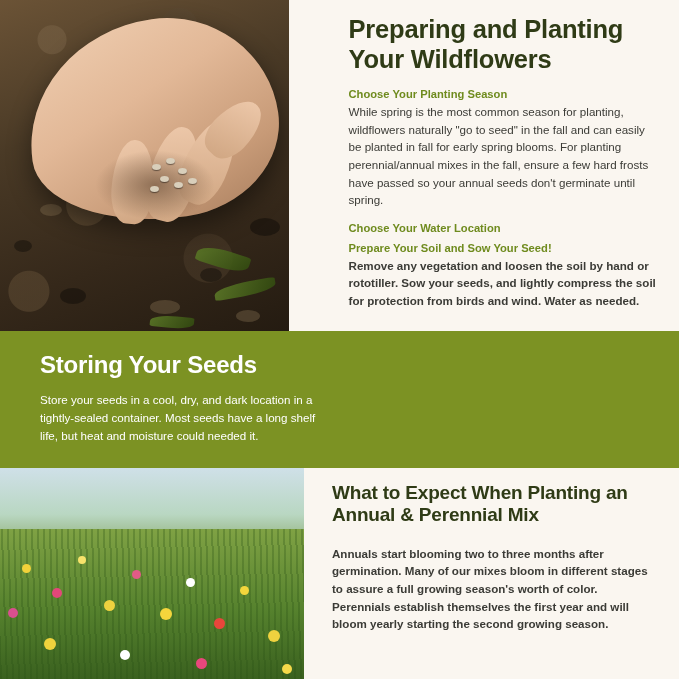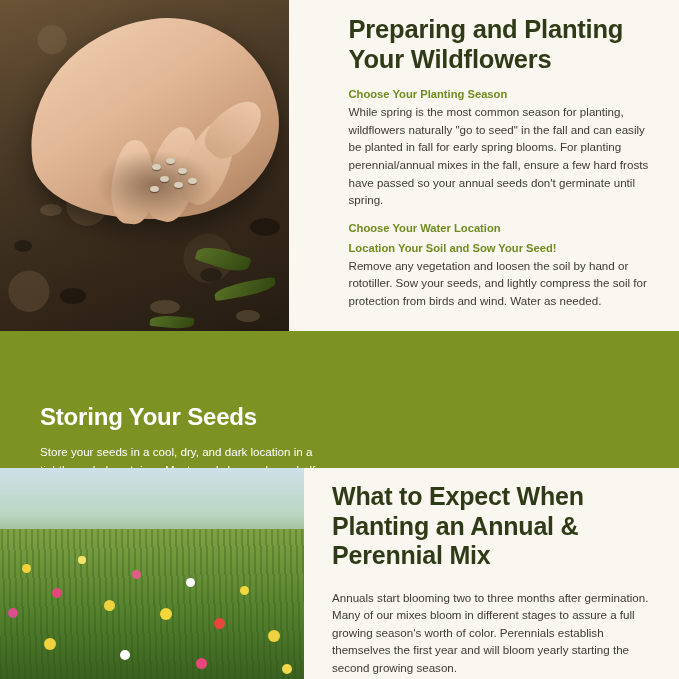--- a/index.html
+++ b/index.html
@@ -116,31 +116,31 @@
     font-size: 11.2px;
     font-weight: bold;
     margin: 8px 0 3px 0;
   }
   .body-text {
     color: #3b3b36;
     font-size: 11.6px;
     line-height: 1.52;
     margin: 0 0 13px 0;
   }
-  .body-text.last { margin-bottom: 0; }
+  .body-text.last { margin-bottom: 0; font-weight: bold; }
 
   
   .sec2 {
     position: absolute;
     left: 0; top: 331px;
     width: 679px;
     height: 176px;
     background: #7c9223;
     display: flex;
-    align-items: flex-end;
+    align-items: flex-start;
   }
   .sec2-text {
     width: 352px;
     padding: 20px 20px 10px 40px;
     box-sizing: border-box;
   }
   .sec2-title {
     color: #ffffff;
     font-size: 24px;
     font-weight: bold;
@@ -198,21 +198,21 @@
     position: absolute;
     border-radius: 50%;
   }
   .sec3-text {
     width: 375px;
     padding: 14px 22px 10px 28px;
     box-sizing: border-box;
   }
   .sec3-title {
     color: #2f3b16;
-    font-size: 25px;
+    font-size: 19px;
     line-height: 1.18;
     font-weight: bold;
     letter-spacing: -0.2px;
     margin: 0 0 18px 0;
   }
 </style>
 </head>
 <body>
 
 <div class="page">
@@ -253,29 +253,29 @@
     </div>
 
     <div class="sec1-text">
       <h1 class="sec1-title">Preparing and Planting Your Wildflowers</h1>
 
       <h2 class="sub-head">Choose Your Planting Season</h2>
       <p class="body-text">While spring is the most common season for planting, wildflowers naturally "go to seed" in the fall and can easily be planted in fall for early spring blooms. For planting perennial/annual mixes in the fall, ensure a few hard frosts have passed so your annual seeds don't germinate until spring.</p>
 
       <h2 class="sub-head">Choose Your Water Location</h2>
 
-      <h2 class="sub-head">Location Your Soil and Sow Your Seed!</h2>
+      <h2 class="sub-head">Prepare Your Soil and Sow Your Seed!</h2>
       <p class="body-text last">Remove any vegetation and loosen the soil by hand or rototiller. Sow your seeds, and lightly compress the soil for protection from birds and wind. Water as needed.</p>
     </div>
   </section>
 
   <section class="sec2">
     <div class="sec2-text">
       <h2 class="sec2-title">Storing Your Seeds</h2>
-      <p class="sec2-body">Store your seeds in a cool, dry, and dark location in a tightly-sealed container. Most seeds have a long shelf life, but heat and moisture shelf shorten it.</p>
+      <p class="sec2-body">Store your seeds in a cool, dry, and dark location in a tightly-sealed container. Most seeds have a long shelf life, but heat and moisture could needed it.</p>
     </div>
 
     <div class="sec2-photo">
 
       <div class="jar" style="left:18px; width:40px; height:56px; background:linear-gradient(90deg, rgba(255,255,255,.45), rgba(214,206,180,.85) 40%, rgba(170,158,122,.9));"></div>
       <div class="cork" style="left:22px; bottom:66px; width:32px; height:13px; background:linear-gradient(180deg,#d8b271,#b08a4c);"></div>
 
       <div class="jar" style="left:64px; width:30px; height:46px; background:linear-gradient(90deg, rgba(90,80,66,.9), rgba(40,34,26,.95) 50%, rgba(20,16,12,.95));"></div>
       <div class="cork" style="left:67px; bottom:56px; width:24px; height:11px; background:linear-gradient(180deg,#cda765,#a07f45);"></div>
 

